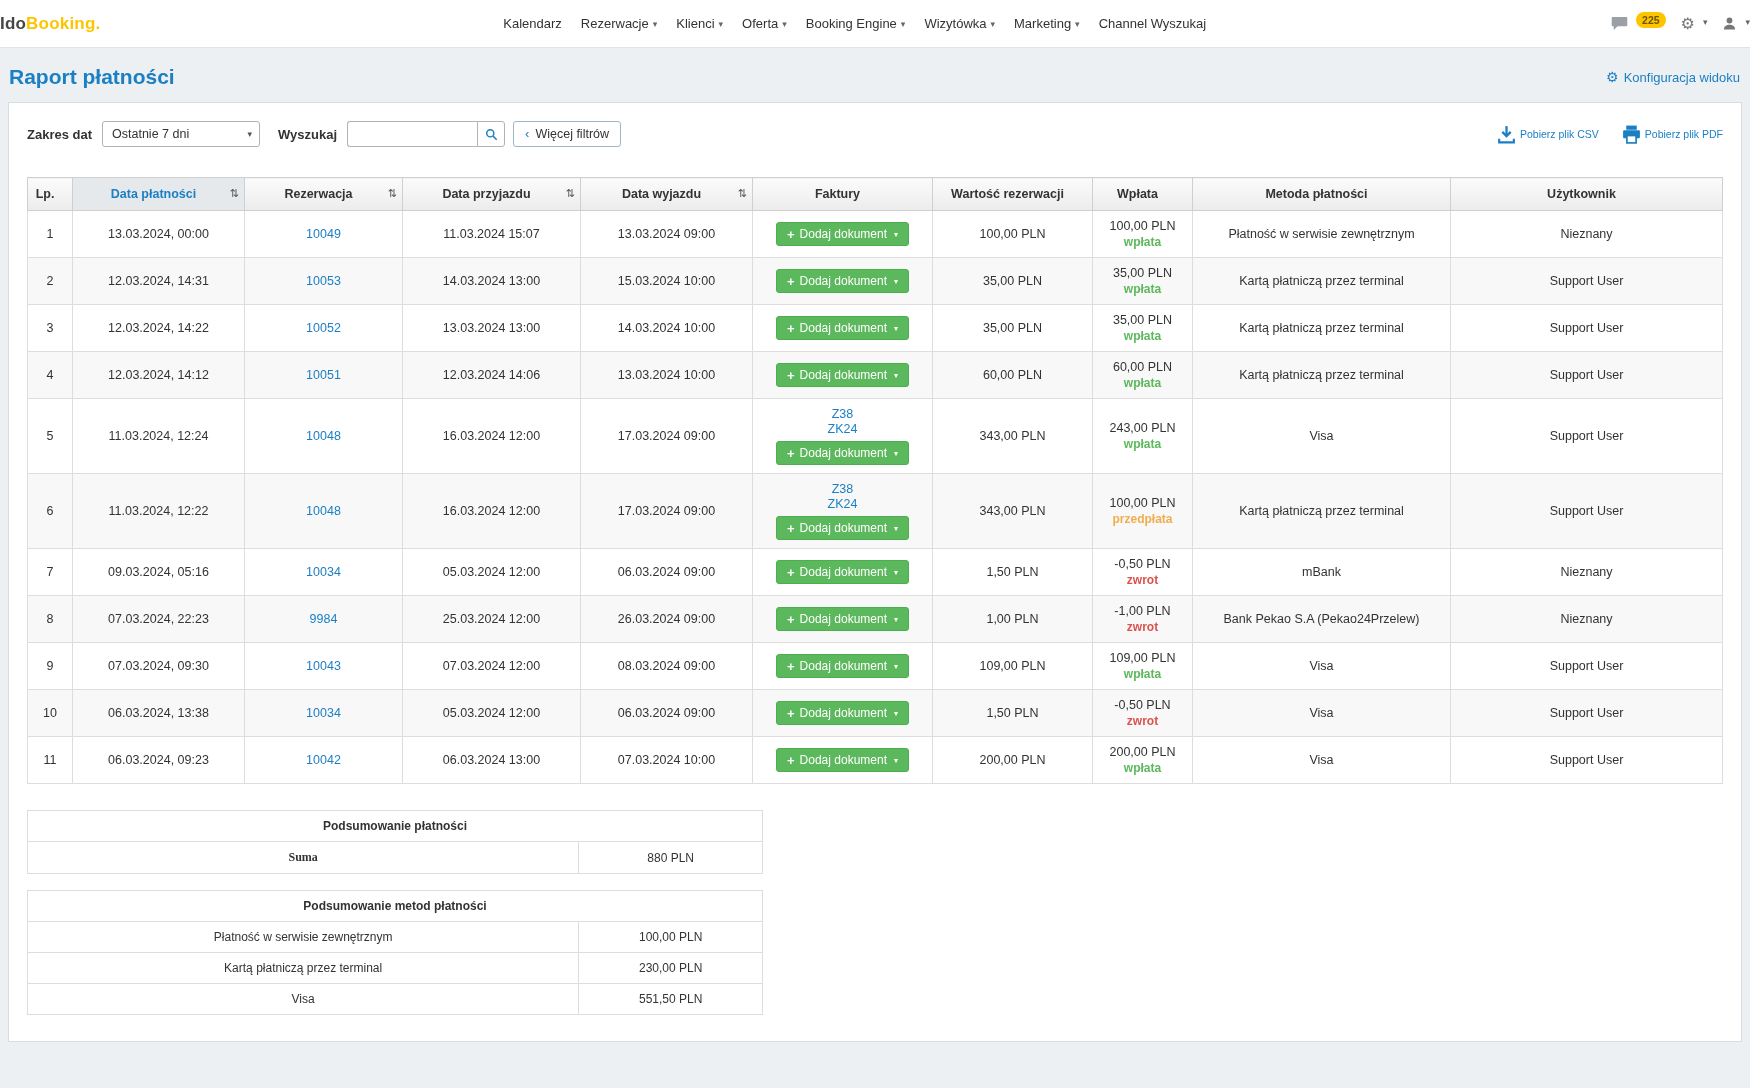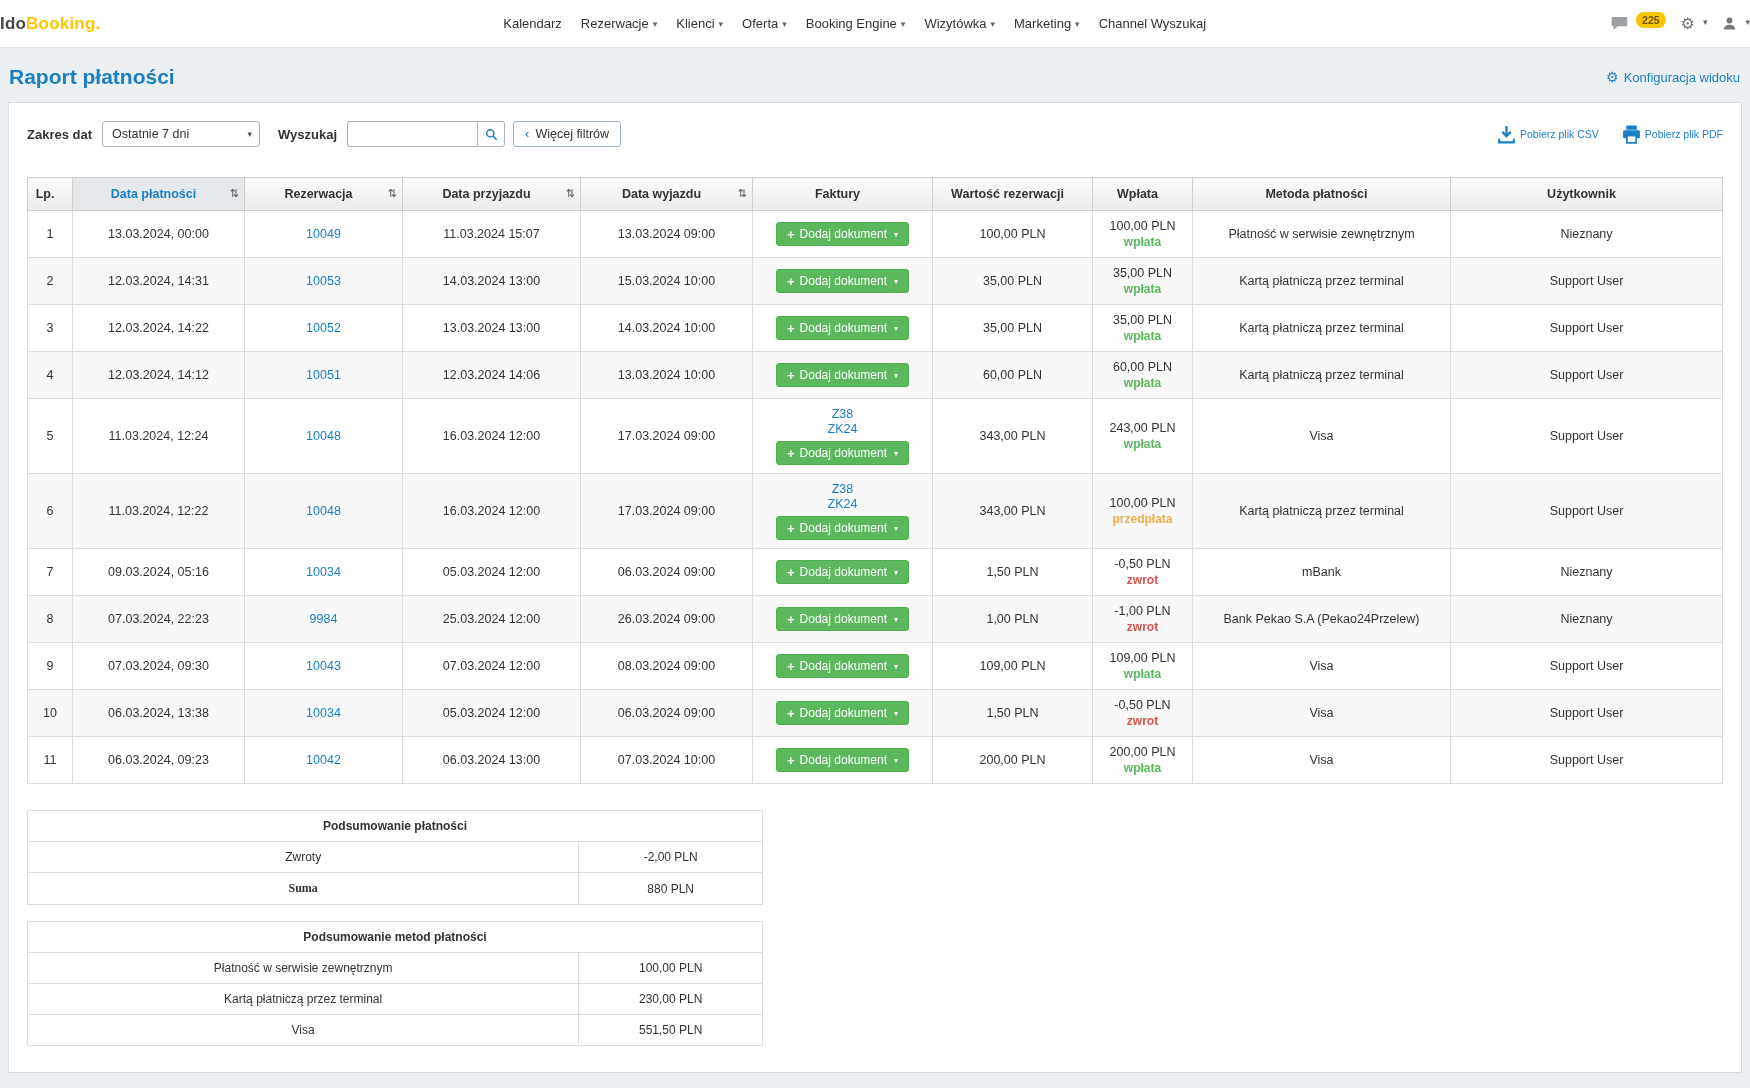--- a/index.html
+++ b/index.html
@@ -507,24 +507,20 @@
 
   <div class="summaries">
     <div class="sum-col">
       <table class="summary">
         <thead>
             <tr>
               <th colspan="2">Podsumowanie płatności</th>
             </tr>
           </thead>
         <tbody>
-            <tr>
-              <td>Zwroty</td>
-              <td class="val">-2,00 PLN</td>
-            </tr>
             <tr>
               <td class="bold">Suma</td>
               <td class="val">880 PLN</td>
             </tr>
           </tbody>
       </table>
       <table class="summary">
         <thead>
             <tr>
               <th colspan="2">Podsumowanie metod płatności</th>

